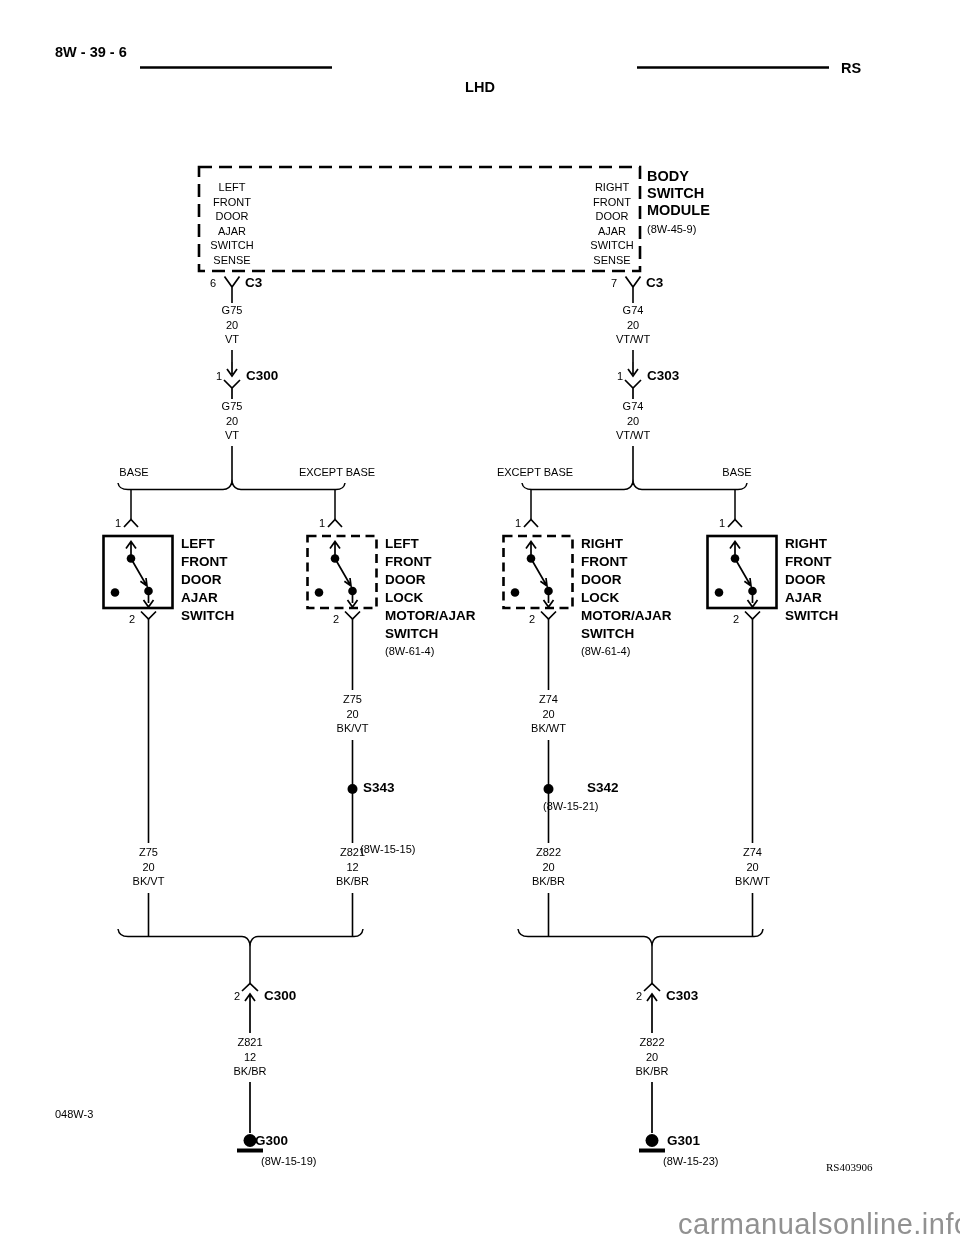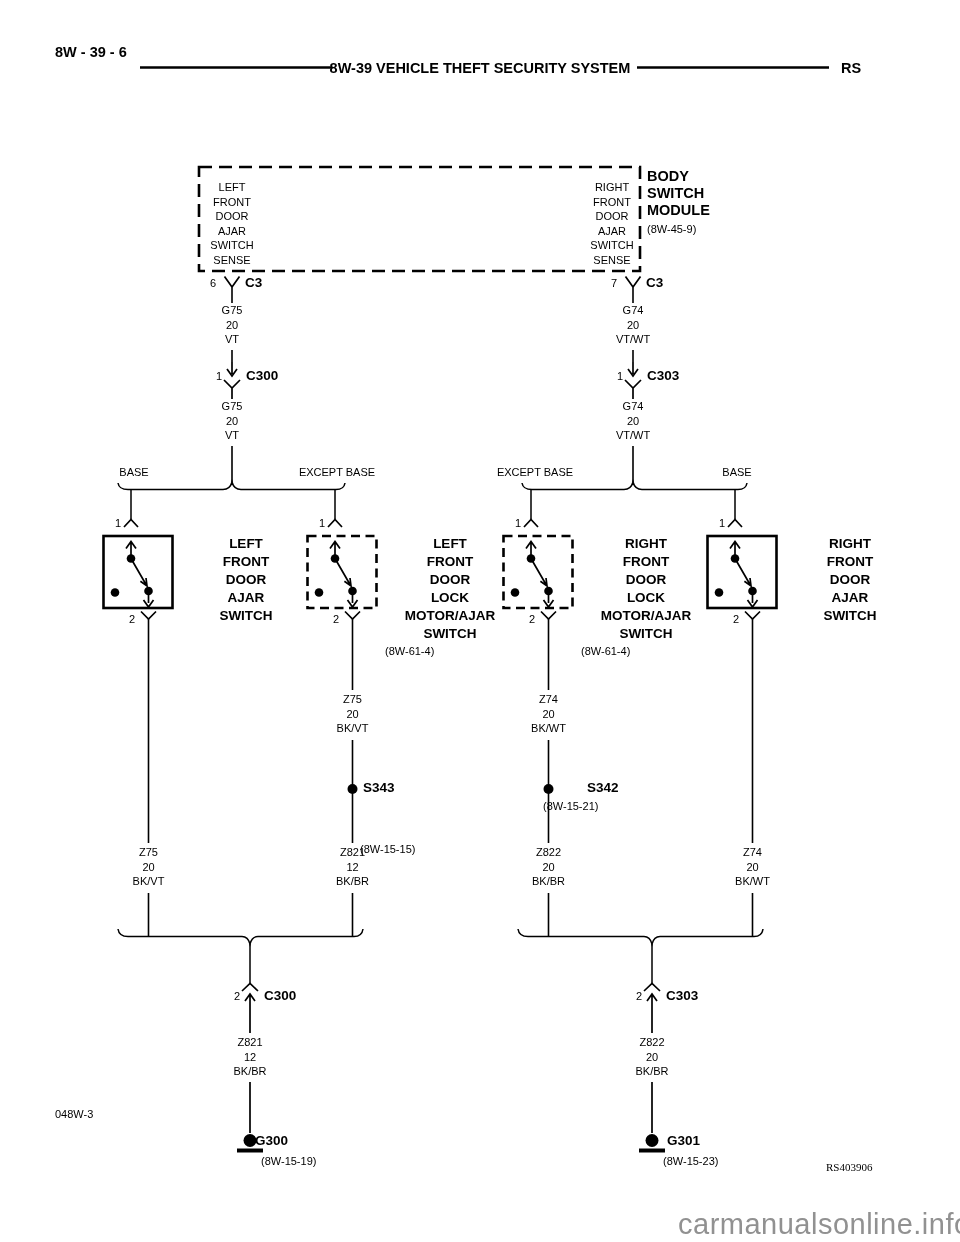--- a/index.html
+++ b/index.html
@@ -1,21 +1,21 @@
 <!DOCTYPE html>
 <html><head>
 <meta charset="utf-8">
 <style>
   html,body{margin:0;padding:0;background:#fff;}
   .page{position:relative;width:960px;height:1242px;background:#ffffff;overflow:hidden;
         font-family:"Liberation Sans",sans-serif;color:#000;}
   .t{position:absolute;color:#000;}
   .b{font-weight:bold;}
   .s11{font-size:11px;line-height:14.5px;}
-  .s13{font-size:13.5px;line-height:18px;text-align:center;}
+  .s13{font-size:13.5px;line-height:18px;}
   .s14{font-size:14.5px;line-height:17px;}
   .pre{white-space:pre-line;}
   .ctr{text-align:center;}
   .rt{text-align:right;}
   .wm{position:absolute;color:#919191;font-size:29px;letter-spacing:.5px;}
   svg{position:absolute;left:0;top:0;}
 </style>
 </head>
 <body>
 
@@ -115,21 +115,21 @@
       <circle cx="250" cy="1140.5" r="6.5" fill="#000"></circle>
       <path d="M237,1150.5 H263" stroke="#000" stroke-width="4"></path>
     </g>
     <g>
       <circle cx="652" cy="1140.5" r="6.5" fill="#000"></circle>
       <path d="M639,1150.5 H665" stroke="#000" stroke-width="4"></path>
     </g>
   </svg>
 
   <div class="t b s14" style="left:55px;top:44px;">8W - 39 - 6</div>
-  <div class="t b s14 ctr" style="left:300px;top:60px;width:360px;">8W-39 VEHICLE THEFT SECURITY SYSTEM</div>
+  <div class="t b s14 ctr" style="left:300px;top:79px;width:360px;">LHD</div>
   <div class="t b s14" style="left:841px;top:60px;">RS</div>
 
   <div class="t s11 pre ctr" style="left:192px;top:180px;width:80px;">LEFT
 FRONT
 DOOR
 AJAR
 SWITCH
 SENSE</div>
   <div class="t s11 pre ctr" style="left:572px;top:180px;width:80px;">RIGHT
 FRONT

